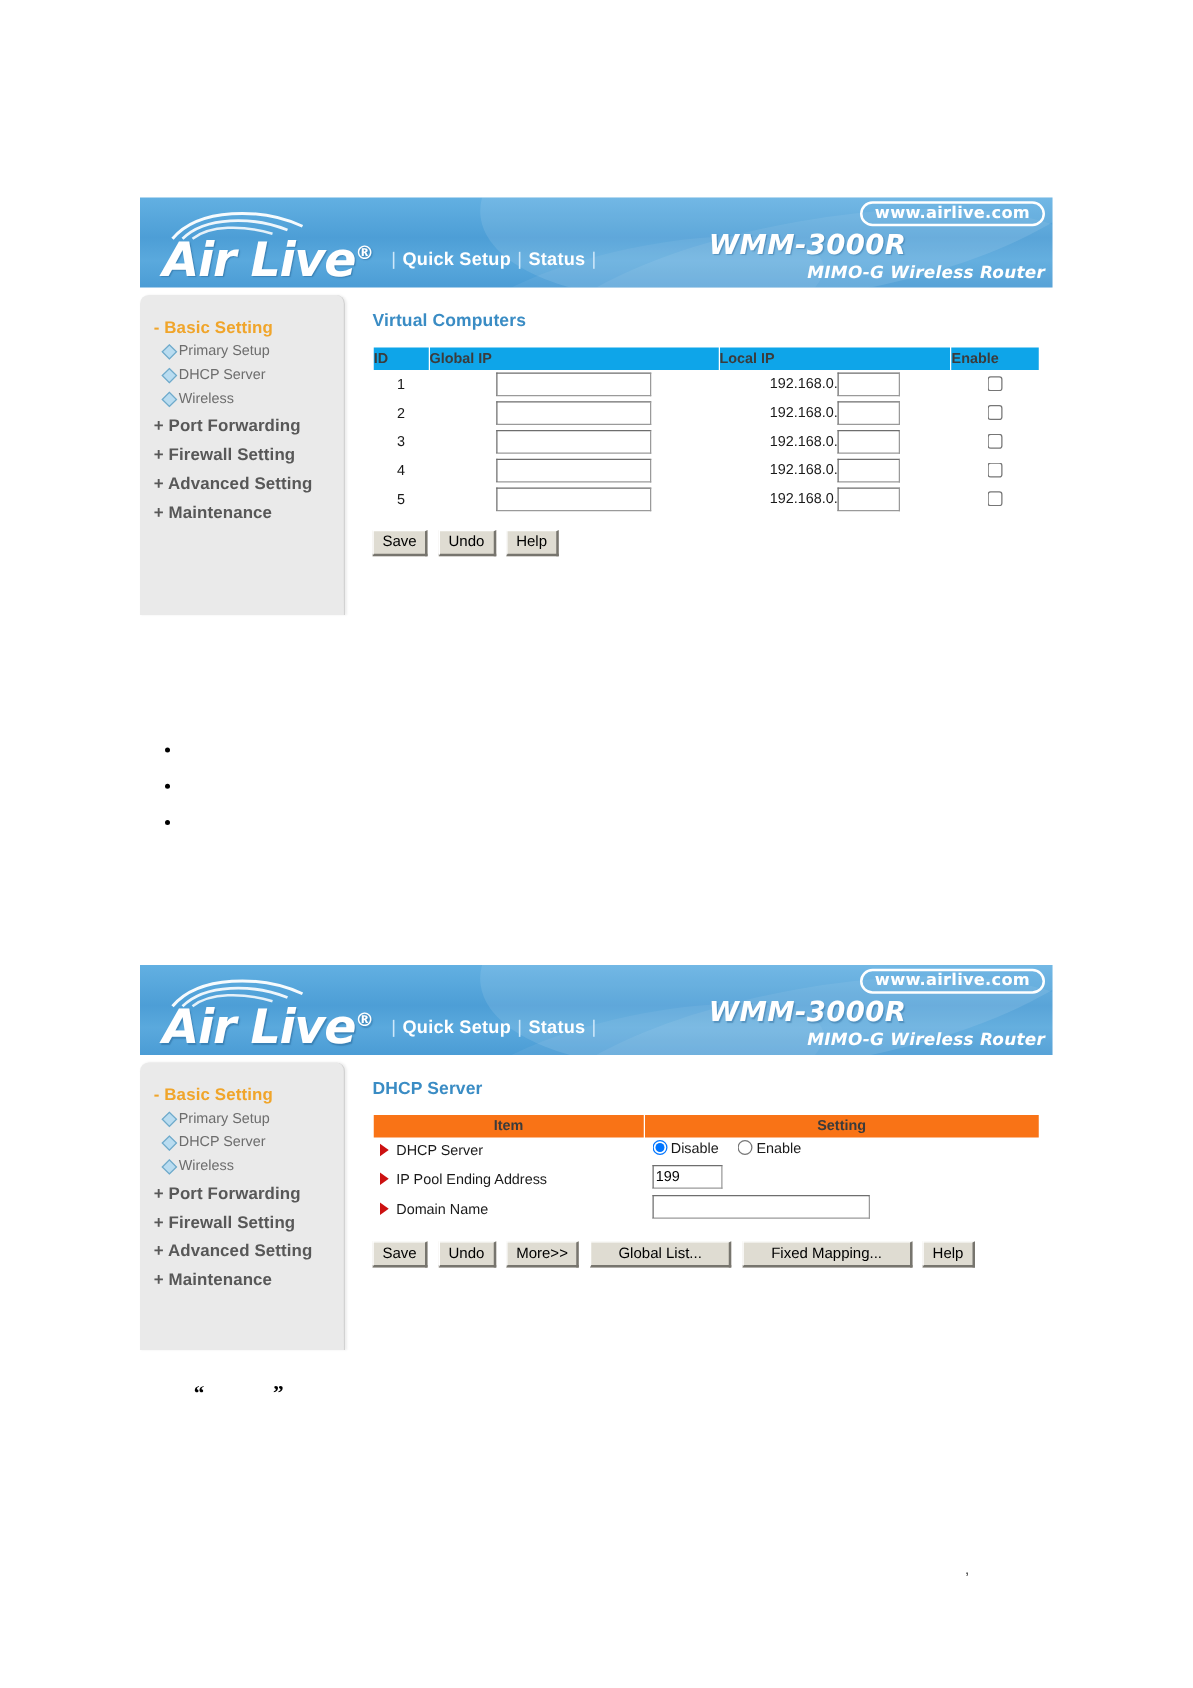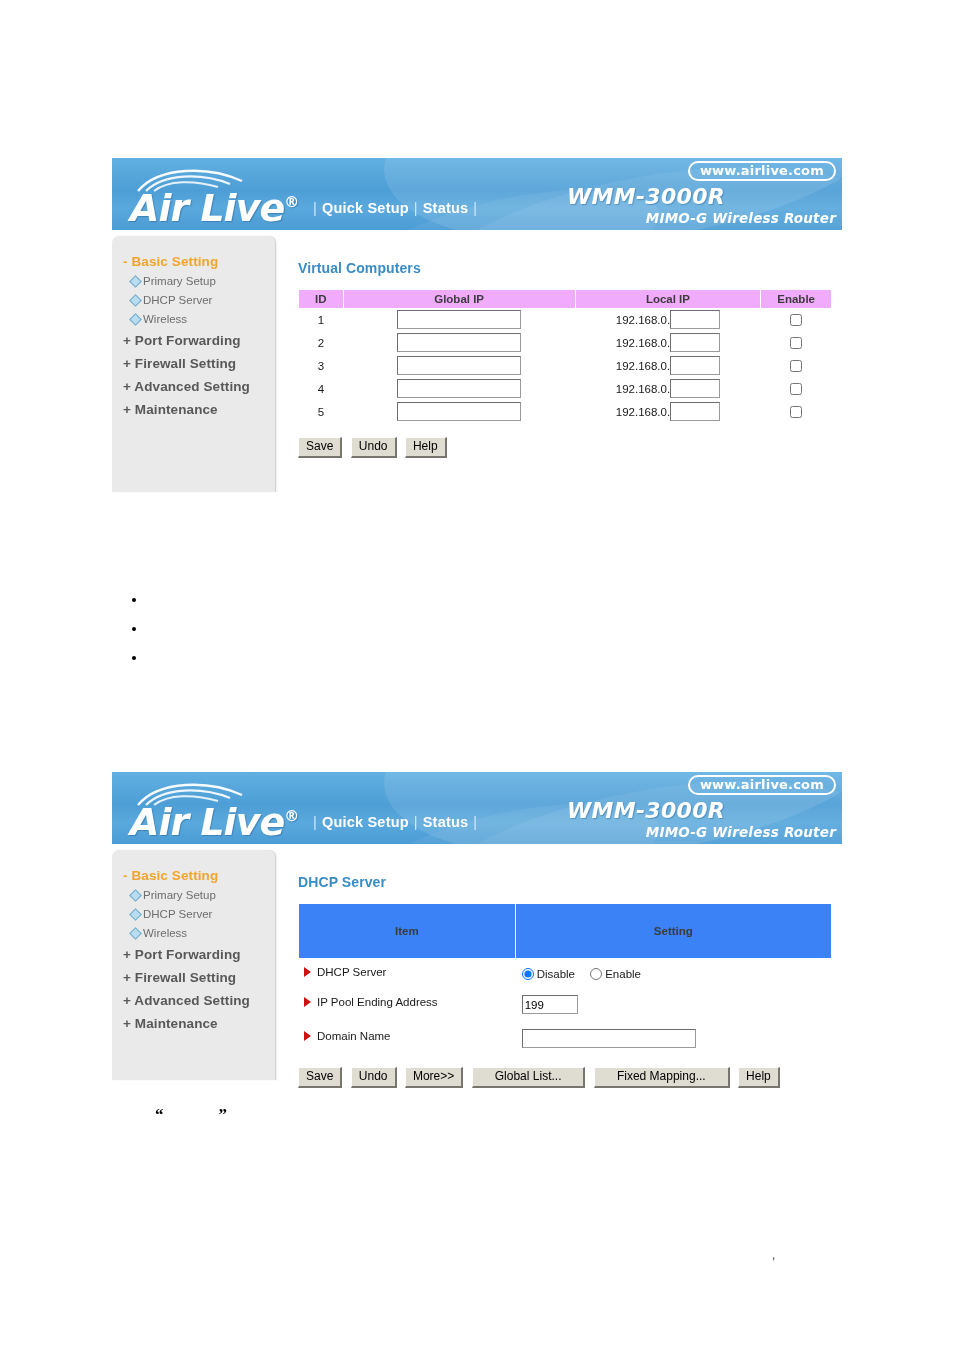--- a/index.html
+++ b/index.html
@@ -192,45 +192,45 @@
     font-size: 13.5px;
     font-weight: bold;
     color: #585858;
     padding: 4px 0 4px 11px;
     letter-spacing: 0.1px;
   }
 
   .content {
     position: absolute;
     left: 186px;
-    top: 12px;
+    top: 0;
     width: 544px;
   }
   .section-title {
     font-size: 14px;
     font-weight: bold;
     color: #3a8cc4;
     padding: 18px 0 14px 0;
     letter-spacing: 0.1px;
   }
 
   
   table.grid {
     border-collapse: separate;
     border-spacing: 1px 0;
     width: 534px;
     font-size: 11.5px;
   }
   table.grid th {
-    background: #f0abfc;
+    background: #0ea5e9;
     color: #3b3b3b;
     font-weight: bold;
     font-size: 11.5px;
     padding: 3px 0;
-    text-align: center;
+    text-align: left;
     border: none;
   }
   table.grid td {
     padding: 2px 0;
     font-size: 11.5px;
     color: #1a1a1a;
   }
   .col-id   { width: 44px;  text-align: center; }
   .col-gip  { width: 232px; text-align: center; margin-top: 29px; }
   .col-lip  { width: 186px; text-align: center; }
@@ -281,36 +281,36 @@
   button.wide { padding-left: 22px; padding-right: 22px; }
 
   
   table.kv {
     border-collapse: separate;
     border-spacing: 1px 0;
     width: 534px;
     font-size: 11.5px;
   }
   table.kv th {
-    background: #3b82f6;
+    background: #f97316;
     color: #3b3b3b;
     font-weight: bold;
     font-size: 11.5px;
-    padding: 21px 0;
+    padding: 3px 0;
     text-align: center;
   }
   .kv-item-col { width: 216px; }
   .kv-set-col  { width: 316px; }
   table.kv td.item {
     padding: 5px 0 5px 5px;
     color: #1a1a1a;
     white-space: nowrap;
   }
   table.kv td.setting {
-    padding: 10px 0 5px 6px;
+    padding: 0 0 5px 6px;
     color: #1a1a1a;
   }
   .arrow {
     display: inline-block;
     width: 0; height: 0;
     border-left: 7px solid #cc1111;
     border-top: 5px solid transparent;
     border-bottom: 5px solid transparent;
     margin-right: 6px;
     vertical-align: -1px;

